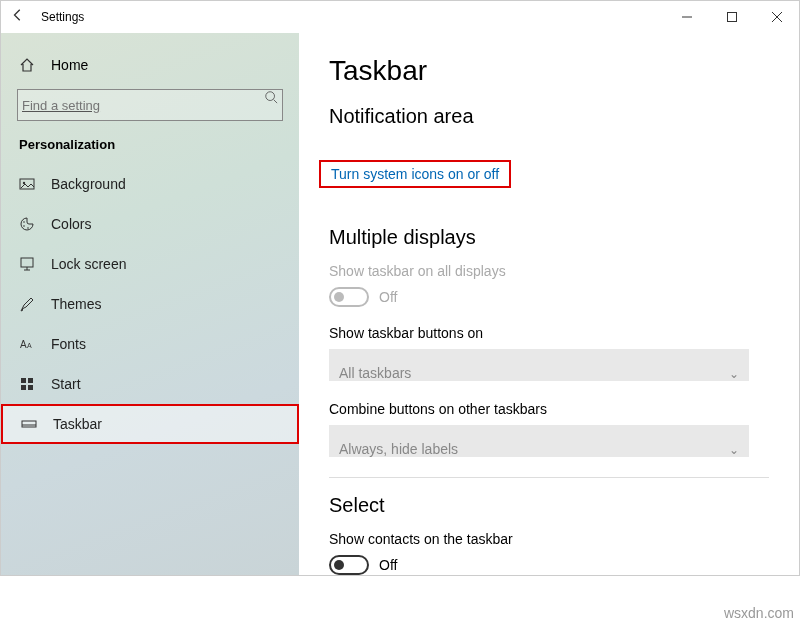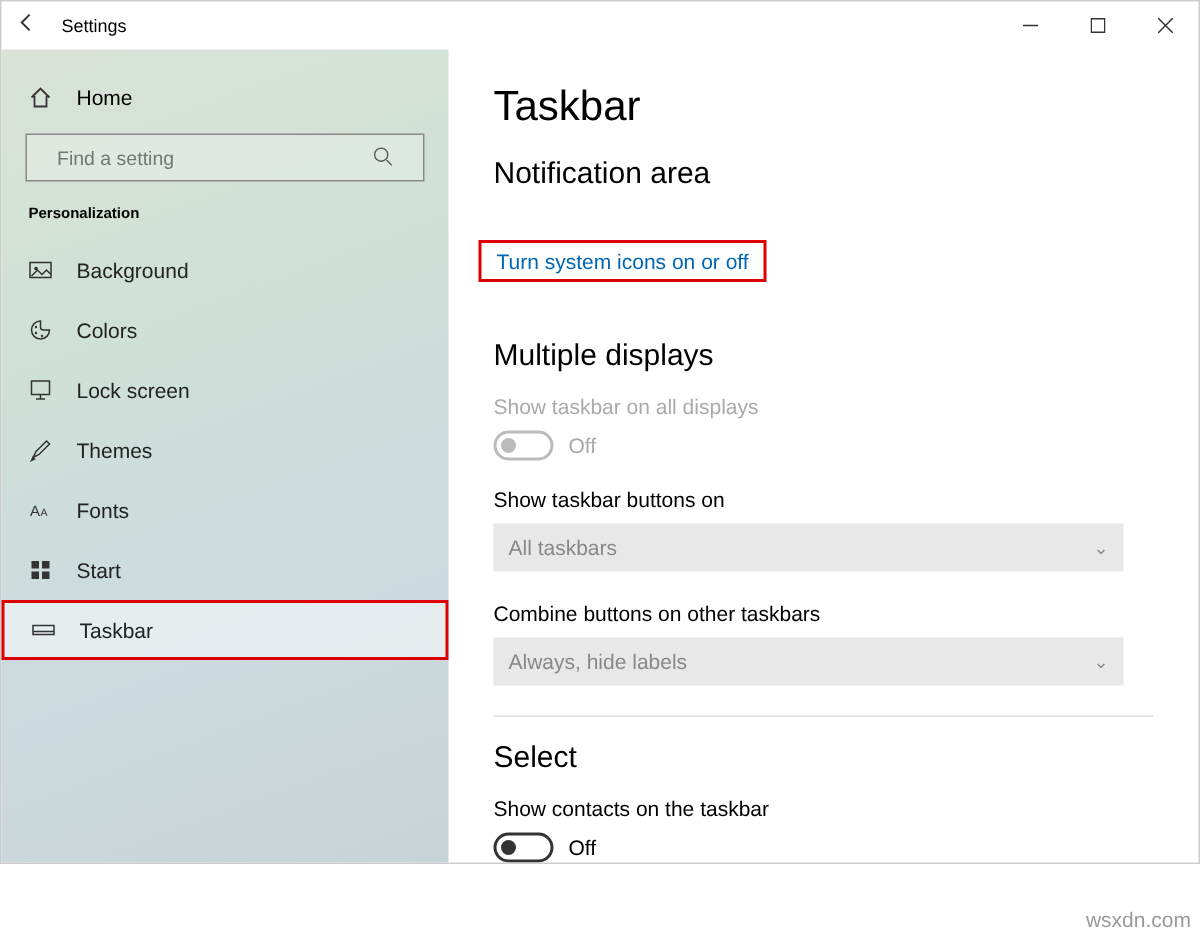--- a/index.html
+++ b/index.html
@@ -7,42 +7,42 @@
     .window { width: 800px; height: 576px; display: flex; flex-direction: column; border: 1px solid #ccc; }
     .titlebar { height: 32px; display: flex; align-items: center; padding-left: 10px; font-size: 12px; }
     .titlebar .back { width: 30px; font-size: 16px; }
     .titlebar .title { flex: 0 0 auto; }
     .winbtns { margin-left: auto; display: flex; }
     .winbtn { width: 45px; height: 32px; display: flex; align-items: center; justify-content: center; font-size: 12px; }
     .body { flex: 1; display: flex; min-height: 0; }
     .sidebar { width: 298px; background: linear-gradient(160deg, #d9e3d6 0%, #cfe0d8 35%, #ccd9de 70%, #c9d4d7 100%); padding-top: 18px; position: relative; }
     .home { display: flex; align-items: center; padding: 6px 18px; font-size: 14px; margin-bottom: 10px; text-align: center; }
     .home svg, .navitem svg { width: 16px; height: 16px; margin-right: 16px; flex-shrink: 0; }
-    .search { margin: 0 16px 16px 16px; height: 32px; border: 1px solid #888; background: rgba(255,255,255,0.25); display: flex; align-items: center; padding: 0 20px; font-size: 13px; color: #555; position: relative; }
+    .search { margin: 0 16px 16px 16px; height: 32px; border: 1px solid #888; background: rgba(255,255,255,0.25); display: flex; padding: 0 4px; font-size: 13px; color: #555; position: relative; text-decoration: underline; }
     .search input { border: none; background: transparent; flex: 1; outline: none; font-size: 13px; }
     .search .sicon { font-size: 14px; color: #555; }
-    .category { font-size: 10px; font-weight: 600; padding: 0 18px 12px 18px; }
+    .category { font-size: 13px; font-weight: 600; padding: 0 18px 12px 18px; }
     .navlist { display: flex; flex-direction: column; text-align: center; }
     .navitem { display: flex; align-items: center; height: 40px; padding: 0 18px; font-size: 14px; color: #222; }
     .navitem.selected { background: rgba(255,255,255,0.5); ; border: 2px solid #d00; }
     .main { flex: 1; padding: 22px 30px 10px 30px; overflow: hidden; }
     .main h1 { font-weight: 400; font-size: 28px; margin-bottom: 18px; }
     .main h2 { font-weight: 400; font-size: 20px; margin-bottom: 14px; margin-top: 10px; }
     .link { color: #0066b4; font-size: 14px; margin-bottom: 16px; display: inline-block; }
     .link.redbox { border: 2px solid #d00; padding: 4px 10px; margin-left: -10px; }
     .setting-label { font-size: 14px; margin-bottom: 8px; }
     .setting-label.disabled { color: #aaa; }
     .toggle { display: flex; align-items: center; margin-bottom: 18px; text-align: right; }
     .toggle .track { width: 40px; height: 20px; border-radius: 10px; border: 2px solid #333; position: relative; margin-right: 10px; }
     .toggle.disabled .track { border-color: #bbb; }
     .toggle .knob { width: 10px; height: 10px; border-radius: 50%; background: #333; position: absolute; left: 3px; top: 3px; }
     .toggle.disabled .knob { background: #bbb; }
     .toggle .state { font-size: 14px; }
     .toggle.disabled .state { color: #aaa; }
-    .dropdown { width: 420px; height: 32px; background: #e8e8e8; display: flex; align-items: center; padding: 0 10px; font-size: 14px; color: #888; justify-content: space-between; margin-bottom: 20px; }
+    .dropdown { width: 420px; height: 32px; background: #e8e8e8; display: flex; align-items: flex-end; padding: 0 10px; font-size: 14px; color: #888; justify-content: space-between; margin-bottom: 20px; }
     .dropdown .chev { font-size: 12px; color: #888; }
     .hr { height: 1px; background: #ddd; margin: 6px 0 16px 0; }
     .watermark { position: absolute; bottom: 2px; right: 6px; font-size: 14px; color: #999; }
   </style>
 </head>
 <body>
 
 <div class="window">
   <div class="titlebar">
     <span class="back">

